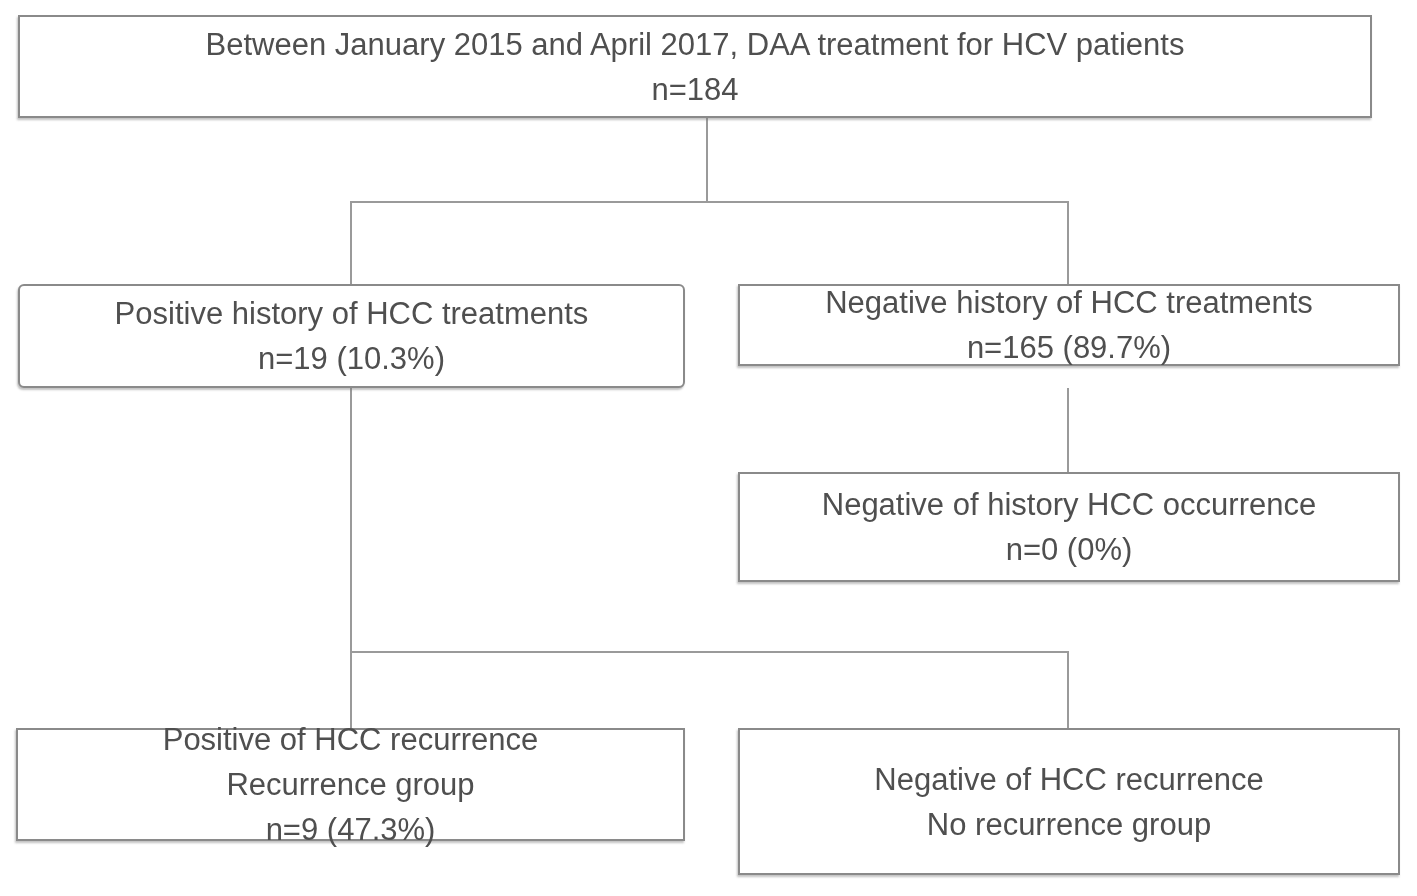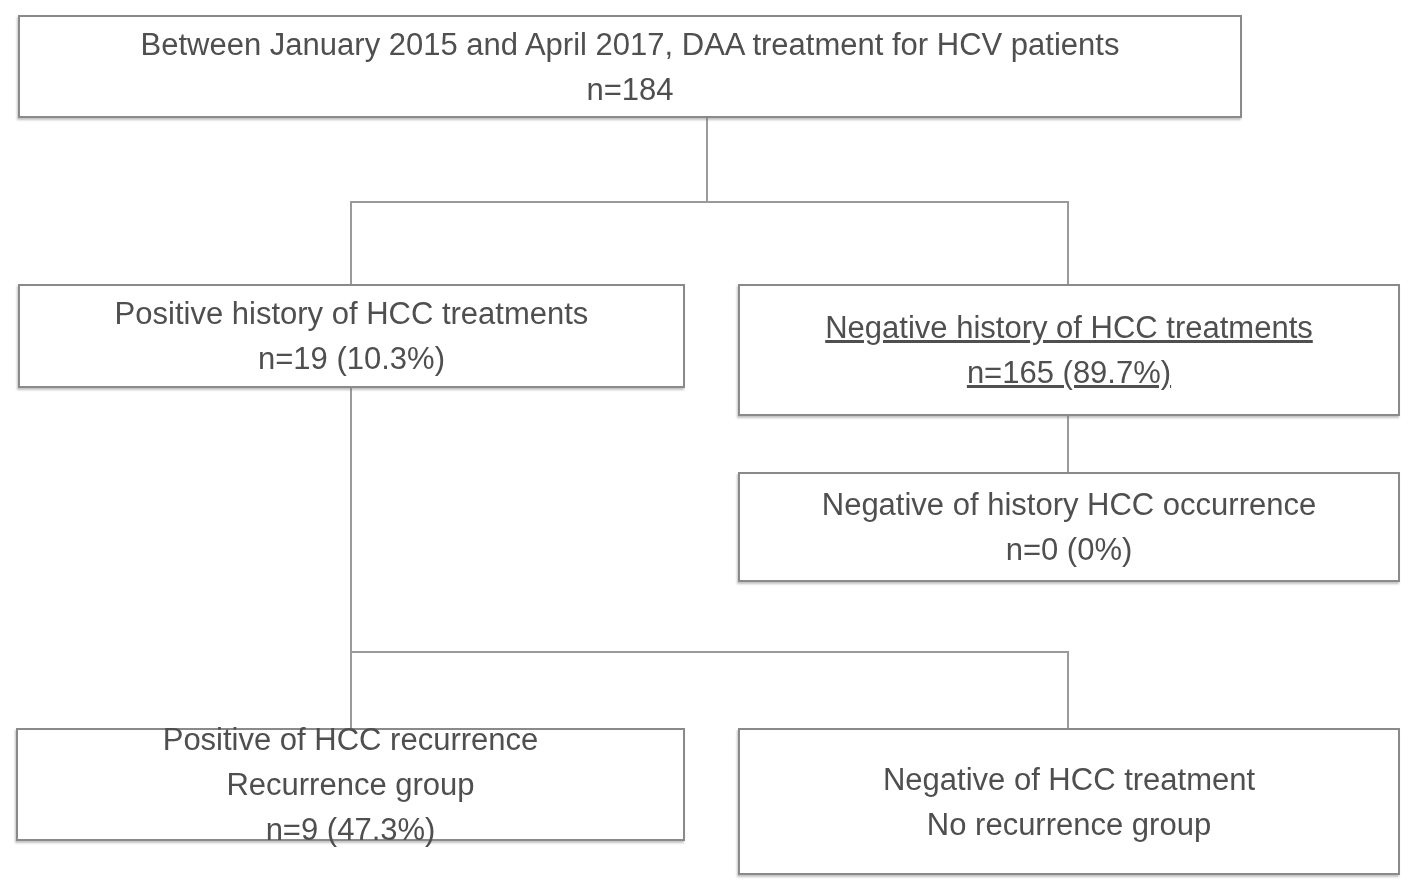--- a/index.html
+++ b/index.html
@@ -30,23 +30,23 @@
     font-size: 31px;
     line-height: 45px;
     z-index: 2;
   }
   .connector {
     position: absolute;
     background: #9a9a9a;
     z-index: 1;
   }
   
-  #box-root          { left: 18px;  top: 15px;  width: 1224px; height: 103px; }
-  #box-pos-history   { left: 18px;  top: 284px; width: 667px;  height: 104px; }
-  #box-neg-history   { left: 738px; top: 284px; width: 662px;  height: 132px; text-decoration: underline; }
+  #box-root          { left: 18px;  top: 15px;  width: 1354px; height: 103px; }
+  #box-pos-history   { left: 18px;  top: 284px; width: 667px;  height: 104px; border-radius: 6px; }
+  #box-neg-history   { left: 738px; top: 284px; width: 662px;  height: 82px; }
   #box-neg-initial   { left: 738px; top: 472px; width: 662px;  height: 110px; }
   #box-recurrence    { left: 16px;  top: 728px; width: 669px;  height: 113px; }
   #box-no-recurrence { left: 738px; top: 728px; width: 662px;  height: 147px; }
   
   #conn-root-stem      { left: 706px;  top: 118px; width: 2px;   height: 85px;  }
   #conn-top-bar        { left: 350px;  top: 201px; width: 719px; height: 2px;   }
   #conn-top-left-drop  { left: 350px;  top: 201px; width: 2px;   height: 85px;  }
   #conn-top-right-drop { left: 1067px; top: 201px; width: 2px;   height: 85px;  }
   #conn-neg-initial    { left: 1067px; top: 388px; width: 2px;   height: 86px;  }
   #conn-left-long      { left: 350px;  top: 388px; width: 2px;   height: 342px; }
@@ -87,17 +87,17 @@
     <div>n=0 (0%)</div>
   </div>
 
   <div class="flow-box" id="box-recurrence">
     <div>Positive of HCC recurrence</div>
     <div>Recurrence group</div>
     <div>n=9 (47.3%)</div>
   </div>
 
   <div class="flow-box" id="box-no-recurrence">
-    <div>Negative of HCC treatment</div>
+    <div>Negative of HCC recurrence</div>
     <div>No recurrence group</div>
   </div>
 
 </div>
 
 </body></html>

